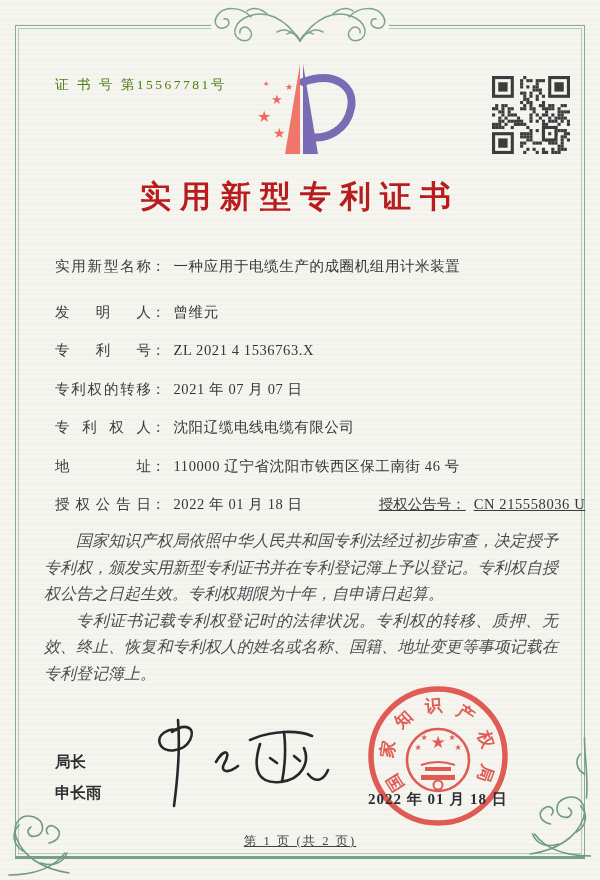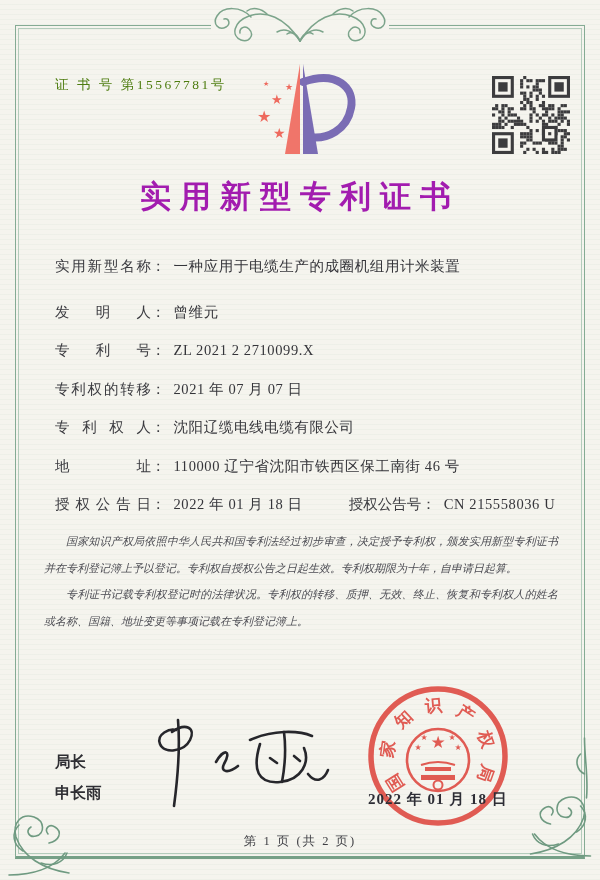--- a/index.html
+++ b/index.html
@@ -21,39 +21,39 @@
     border:1.6px solid #85ab94;border-bottom:3px solid #76a087;z-index:1;
   }
   .frame::after{
     content:"";position:absolute;inset:2px;border:1px solid #b4ccbc;
   }
   .abs{position:absolute;z-index:2;}
   .cert-number{left:55px;top:76px;font-size:13.5px;letter-spacing:2.5px;color:#4d7c0f;}
   .logo{left:243px;top:58px;width:122px;height:104px;}
   .qr{left:492px;top:76px;width:78px;height:78px;}
   .title{left:0;right:0;top:176px;text-align:center;font-size:31px;font-weight:bold;
-         letter-spacing:9px;color:#a21caf;}
+         letter-spacing:9px;color:#b91c1c;}
   .fields{left:55px;right:48px;top:257px;}
   .frow{height:38.5px;font-size:14.5px;white-space:nowrap;}
   .frow.gap{margin-bottom:7px;font-family:Liberation Serif, serif;}
   .lbl{display:inline-block;width:96px;text-align:justify;text-align-last:justify;
        vertical-align:top;color:#3b3b40;}
   .colon{margin-right:8px;}
   .val{letter-spacing:.6px;color:#35353a;}
-  .pair2{margin-left:46px;}
-  .paras{left:44px;right:42px;top:528px;font-size:11px;line-height:26.5px;
+  .pair2{margin-left:76px;text-decoration:underline;}
+  .paras{left:44px;right:42px;top:528px;font-size:16px;line-height:26.5px;
          text-align:justify;font-style:italic;color:#4c4c53;}
   .paras p{margin:0;text-indent:2em;}
   .officer{left:55px;top:746px;font-size:15.5px;line-height:31px;color:#2e2e33;font-weight:700;}
   .signature{left:112px;top:712px;width:232px;height:102px;}
   .seal{left:358px;top:676px;width:160px;height:160px;z-index:2;}
   .seal-date{left:368px;top:790px;font-size:15px;font-weight:bold;letter-spacing:1px;
              color:#2d2d35;z-index:3;}
   .footer{left:0;right:0;top:833px;text-align:center;font-size:12.5px;
-          letter-spacing:2px;color:#3f3f44;z-index:2;}
+          letter-spacing:2px;color:#3f3f44;z-index:2;text-decoration:underline;}
   .top-orn{left:205px;top:3px;width:190px;height:48px;z-index:2;}
   .corner-bl{left:1px;top:791px;width:74px;height:86px;z-index:2;}
   .corner-br{left:524px;top:734px;width:75px;height:124px;z-index:2;}
   svg{display:block;}
 </style>
 </head>
 <body>
 
 <div class="frame"></div>
 
@@ -301,21 +301,21 @@
 <div class="abs title">实用新型专利证书</div>
 
 <div class="abs fields">
   <div class="frow gap">
     <span class="lbl">实用新型名称</span><span class="colon">：</span><span class="val">一种应用于电缆生产的成圈机组用计米装置</span>
   </div>
   <div class="frow">
     <span class="lbl">发明人</span><span class="colon">：</span><span class="val">曾维元</span>
   </div>
   <div class="frow">
-    <span class="lbl">专利号</span><span class="colon">：</span><span class="val">ZL 2021 2 2710099.X</span>
+    <span class="lbl">专利号</span><span class="colon">：</span><span class="val">ZL 2021 4 1536763.X</span>
   </div>
   <div class="frow">
     <span class="lbl">专利权的转移</span><span class="colon">：</span><span class="val">2021 年 07 月 07 日</span>
   </div>
   <div class="frow">
     <span class="lbl">专利权人</span><span class="colon">：</span><span class="val">沈阳辽缆电线电缆有限公司</span>
   </div>
   <div class="frow">
     <span class="lbl">地址</span><span class="colon">：</span><span class="val">110000 辽宁省沈阳市铁西区保工南街 46 号</span>
   </div>

